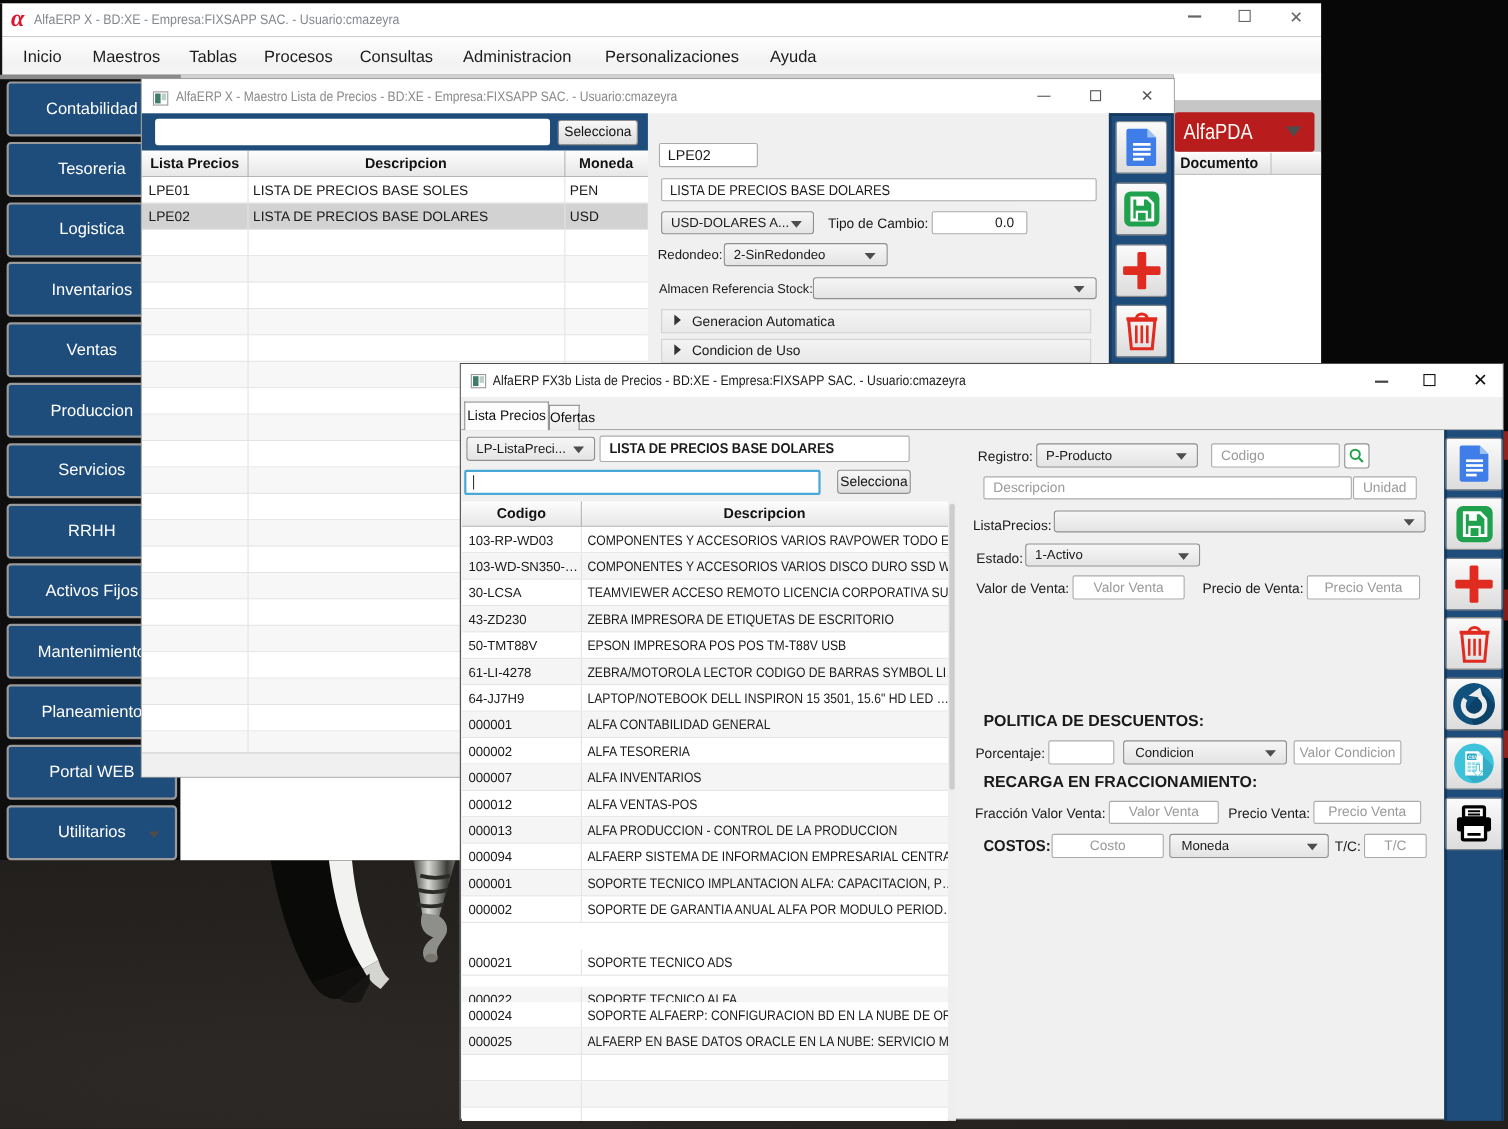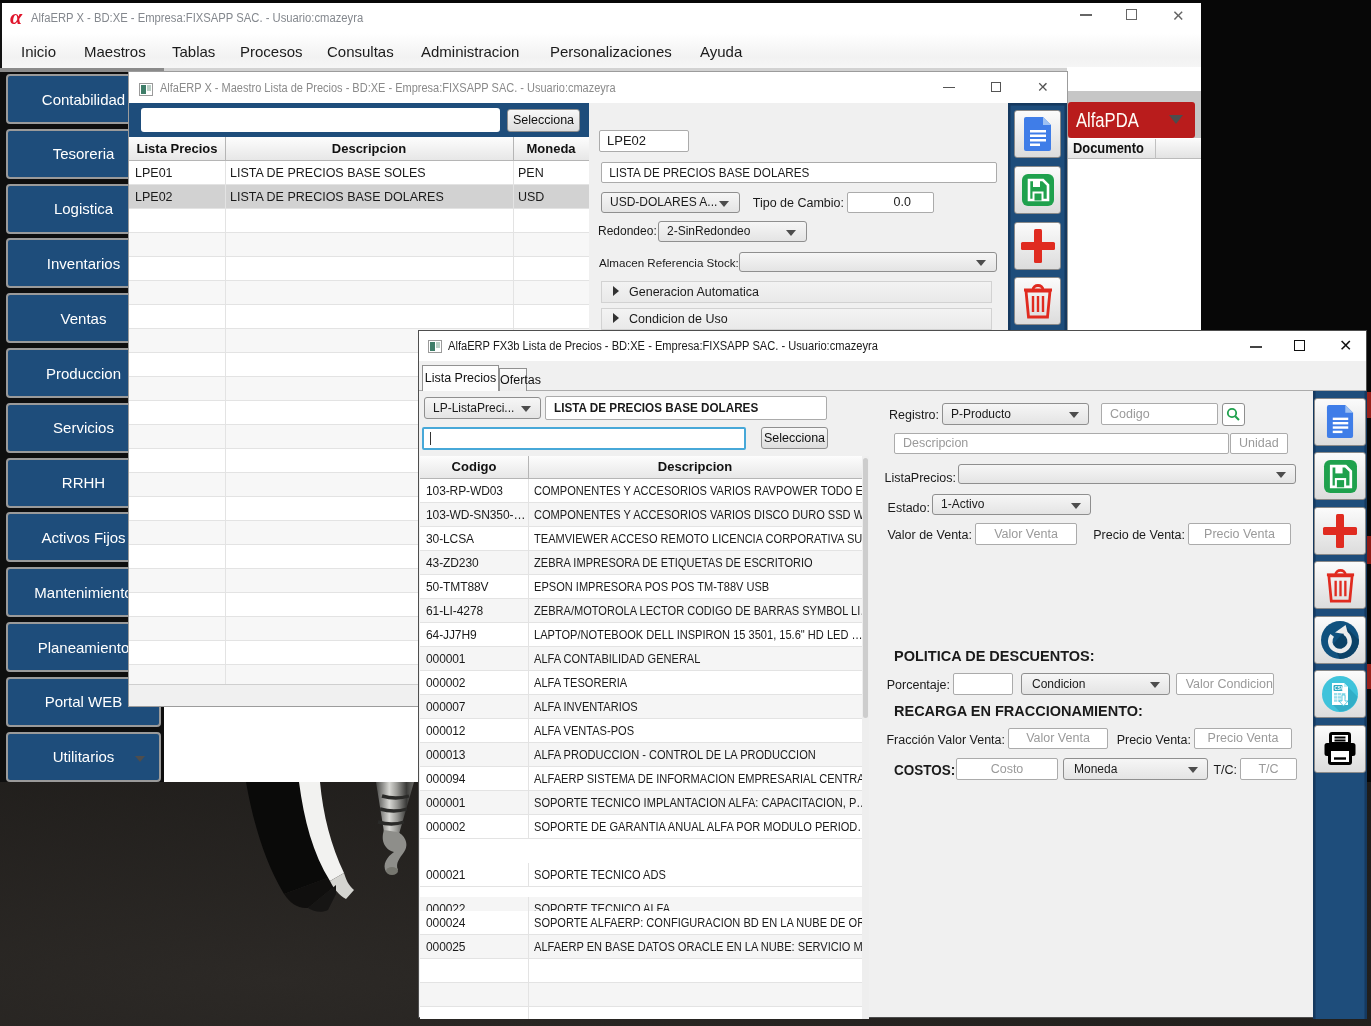--- a/index.html
+++ b/index.html
@@ -329,21 +329,21 @@
           <span style="position:absolute; left:384px; top:0; width:1px; height:24px; background:#e3e3e3;"></span>
         </div>
       </div>
 
     <div class="abs" style="left:0; top:612px; width:460px; height:22px; background:#f0f0f0; border-top:1px solid #cfcfcf;"></div>
 
     <div class="input" style="left:470px; top:58px; width:90px; height:22px; line-height:20px; padding-left:7px; font-size:13px;">LPE02</div>
     <div class="input" style="left:472px; top:90px; width:396px; height:21px; line-height:19px; font-size:13px;"><span style="display:inline-block; transform:scaleX(.9); transform-origin:0 50%; padding-left:8px; white-space:nowrap;">LISTA DE PRECIOS BASE DOLARES</span></div>
     <div class="combo" style="left:472px; top:120px; width:139px; height:21px; line-height:19px; padding-left:8px;">USD-DOLARES A...<span class="arrow" style="right:10px; top:8px;"></span></div>
     <span class="lbl" style="left:596px; top:124px; width:119px; text-align:right;">Tipo de Cambio:</span>
-    <div class="input" style="left:718px; top:120px; width:87px; height:21px; line-height:19px; padding-right:22px; text-align:right;">0.0</div>
+    <div class="input" style="left:718px; top:120px; width:87px; height:21px; line-height:19px; padding-right:11px; text-align:right;">0.0</div>
     <span class="lbl" style="left:469px; top:152px; font-size:12px;">Redondeo:</span>
     <div class="combo" style="left:529px; top:149px; width:149px; height:21px; line-height:19px; padding-left:8px;">2-SinRedondeo<span class="arrow" style="right:10px; top:8px;"></span></div>
     <span class="lbl" style="left:470px; top:184px; width:137px; text-align:right; font-size:11.6px;">Almacen Referencia Stock:</span>
     <div class="combo" style="left:610px; top:180px; width:258px; height:20px;">
         <span class="arrow" style="right:10px; top:7px;"></span>
       </div>
     <div class="abs" style="left:472px; top:236px; width:391px; height:22px; background:linear-gradient(#f3f3f3,#e9e9e9); border:1px solid #d2d2d2; font-size:12.5px; color:#1a1a1a;">
         <span class="abs" style="left:11px; top:4px; width:0; height:0; border-top:5px solid transparent; border-bottom:5px solid transparent; border-left:6px solid #333;"></span>
         <span class="abs" style="left:27px; top:3px;">Condicion de Uso</span>
       </div>
@@ -555,21 +555,21 @@
     <span class="lbl" style="left:392px; top:170px; width:119px; text-align:right;">Estado:</span>
     <div class="combo" style="left:513px; top:163px; width:159px; height:21px; line-height:19px; padding-left:8px;">1-Activo<span class="arrow" style="right:9px; top:8px;"></span></div>
     <span class="lbl" style="left:434px; top:197px; width:119px; text-align:right;">Valor de Venta:</span>
     <div class="input ph" style="left:556px; top:192px; width:102px; height:22px; line-height:20px; text-align:center;">Valor Venta</div>
     <span class="lbl" style="left:647px; top:197px; width:119px; text-align:right;">Precio de Venta:</span>
     <div class="input ph" style="left:769px; top:192px; width:103px; height:22px; line-height:20px; text-align:center;">Precio Venta</div>
     <span class="lbl" style="left:475px; top:317px; font-weight:bold; font-size:14.5px;">POLITICA DE DESCUENTOS:</span>
     <span class="lbl" style="left:412px; top:347px; width:119px; text-align:right;">Porcentaje:</span>
     <div class="input" style="left:534px; top:342px; width:60px; height:22px;"></div>
     <div class="combo" style="left:602px; top:342px; width:149px; height:22px; line-height:20px; padding-left:10px;">Condicion<span class="arrow" style="right:9px; top:8px;"></span></div>
-    <div class="input ph" style="left:757px; top:342px; width:98px; height:22px; line-height:20px; text-align:right;">Valor Condicion</div>
+    <div class="input ph" style="left:757px; top:342px; width:98px; height:22px; line-height:20px; text-align:center;">Valor Condicion</div>
     <span class="lbl" style="left:475px; top:372px; font-weight:bold; font-size:14.5px;">RECARGA EN FRACCIONAMIENTO:</span>
     <span class="lbl" style="left:467px; top:402px; width:119px; text-align:right;">Fracción Valor Venta:</span>
     <div class="input ph" style="left:589px; top:397px; width:100px; height:21px; line-height:19px; text-align:center;">Valor Venta</div>
     <span class="lbl" style="left:653px; top:402px; width:119px; text-align:right;">Precio Venta:</span>
     <div class="input ph" style="left:775px; top:397px; width:98px; height:21px; line-height:19px; text-align:center;">Precio Venta</div>
     <span class="lbl" style="left:475px; top:431px; font-weight:bold; font-size:14.5px; display:inline-block; transform:scaleX(.93); transform-origin:0 50%;">COSTOS:</span>
     <div class="input ph" style="left:537px; top:427px; width:102px; height:22px; line-height:20px; text-align:center;">Costo</div>
     <div class="combo" style="left:644px; top:427px; width:145px; height:22px; line-height:20px; padding-left:10px;">Moneda<span class="arrow" style="right:9px; top:8px;"></span></div>
     <span class="lbl" style="left:740px; top:432px; width:78px; text-align:right;">T/C:</span>
     <div class="input ph" style="left:821px; top:427px; width:57px; height:22px; line-height:20px; text-align:center;">T/C</div>

